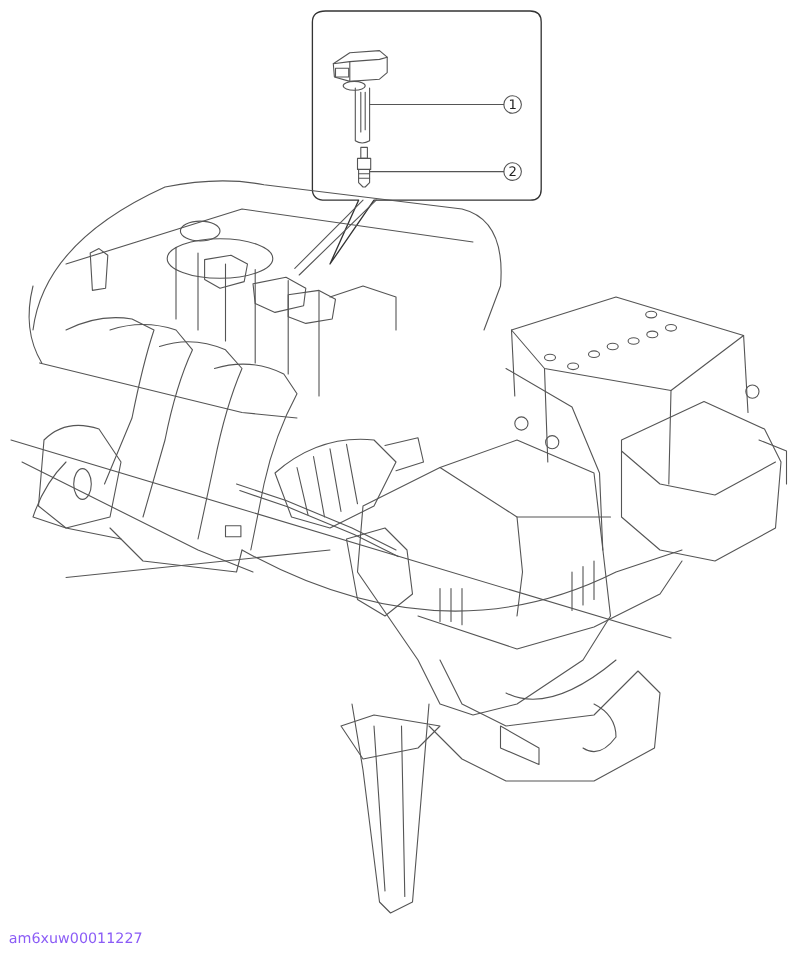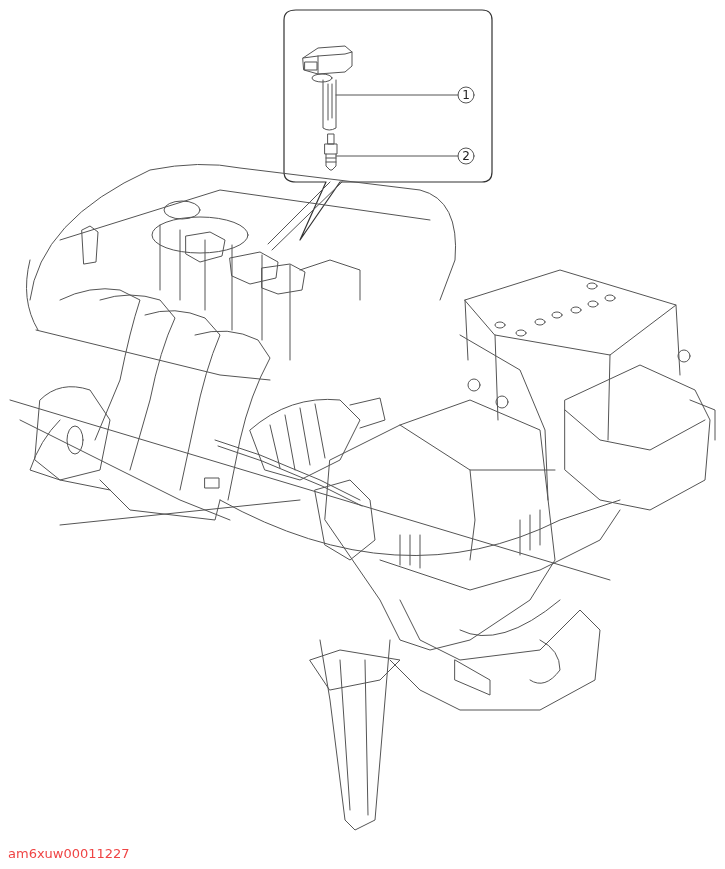--- a/index.html
+++ b/index.html
@@ -1,21 +1,21 @@
 <!DOCTYPE html>
 <html><head>
 <meta charset="utf-8">
 <style>
   html,body{margin:0;padding:0;background:#fff;}
   body{width:725px;height:869px;position:relative;overflow:hidden;font-family:"DejaVu Sans",sans-serif;}
   .art{position:absolute;left:0;top:0;width:725px;height:869px;}
   .art path,.art line,.art rect,.art ellipse,.art polyline,.art polygon,.art circle{fill:none;stroke:#555;stroke-width:1;stroke-linejoin:round;stroke-linecap:round;}
   .art .dark{stroke:#333;stroke-width:1.2;}
   .callout-num{position:absolute;width:18px;height:18px;line-height:18px;text-align:center;font-size:12px;color:#222;font-family:"DejaVu Sans",sans-serif;}
-  .caption{position:absolute;left:8px;top:846px;font-size:13px;color:#ef4444;font-family:"DejaVu Sans",sans-serif;}
+  .caption{position:absolute;left:8px;top:846px;font-size:13px;color:#8b5cf6;font-family:"DejaVu Sans",sans-serif;}
 </style>
 </head>
 <body>
 
 <svg class="art" viewBox="0 0 725 869" xmlns="http://www.w3.org/2000/svg">
 
   <g>
     <path class="dark" d="M296,10 H482 Q492,10 492,20 V172 Q492,182 482,182 H340 L300,240 L326,182 H296 Q284,182 284,172 V20 Q284,10 296,10 Z" style="fill:#fff"></path>
 
     <line x1="330" y1="182" x2="268" y2="244"></line>

